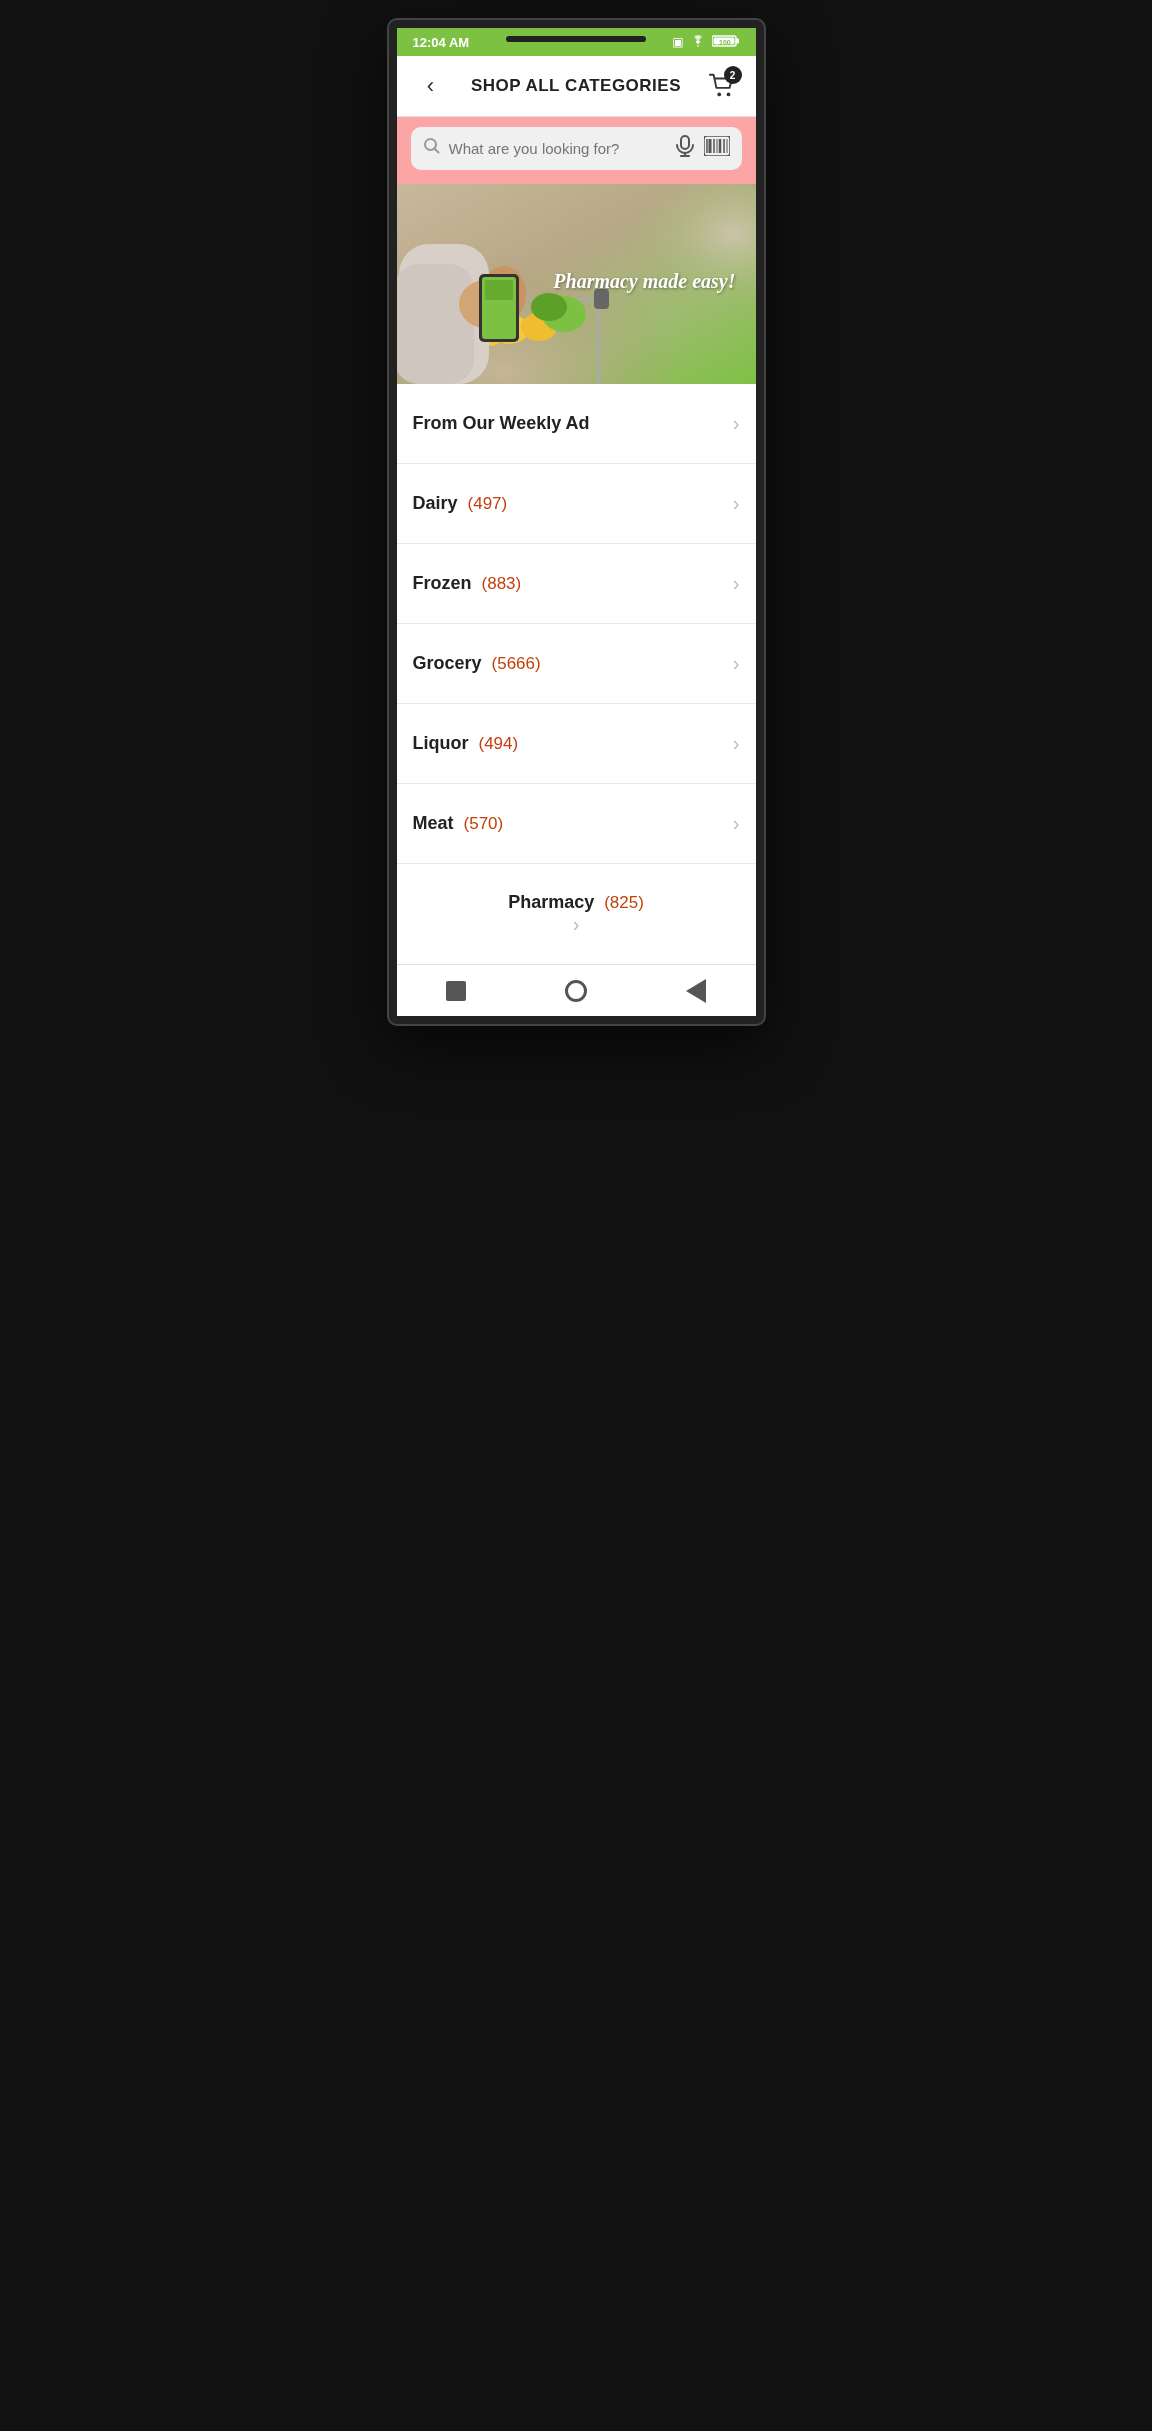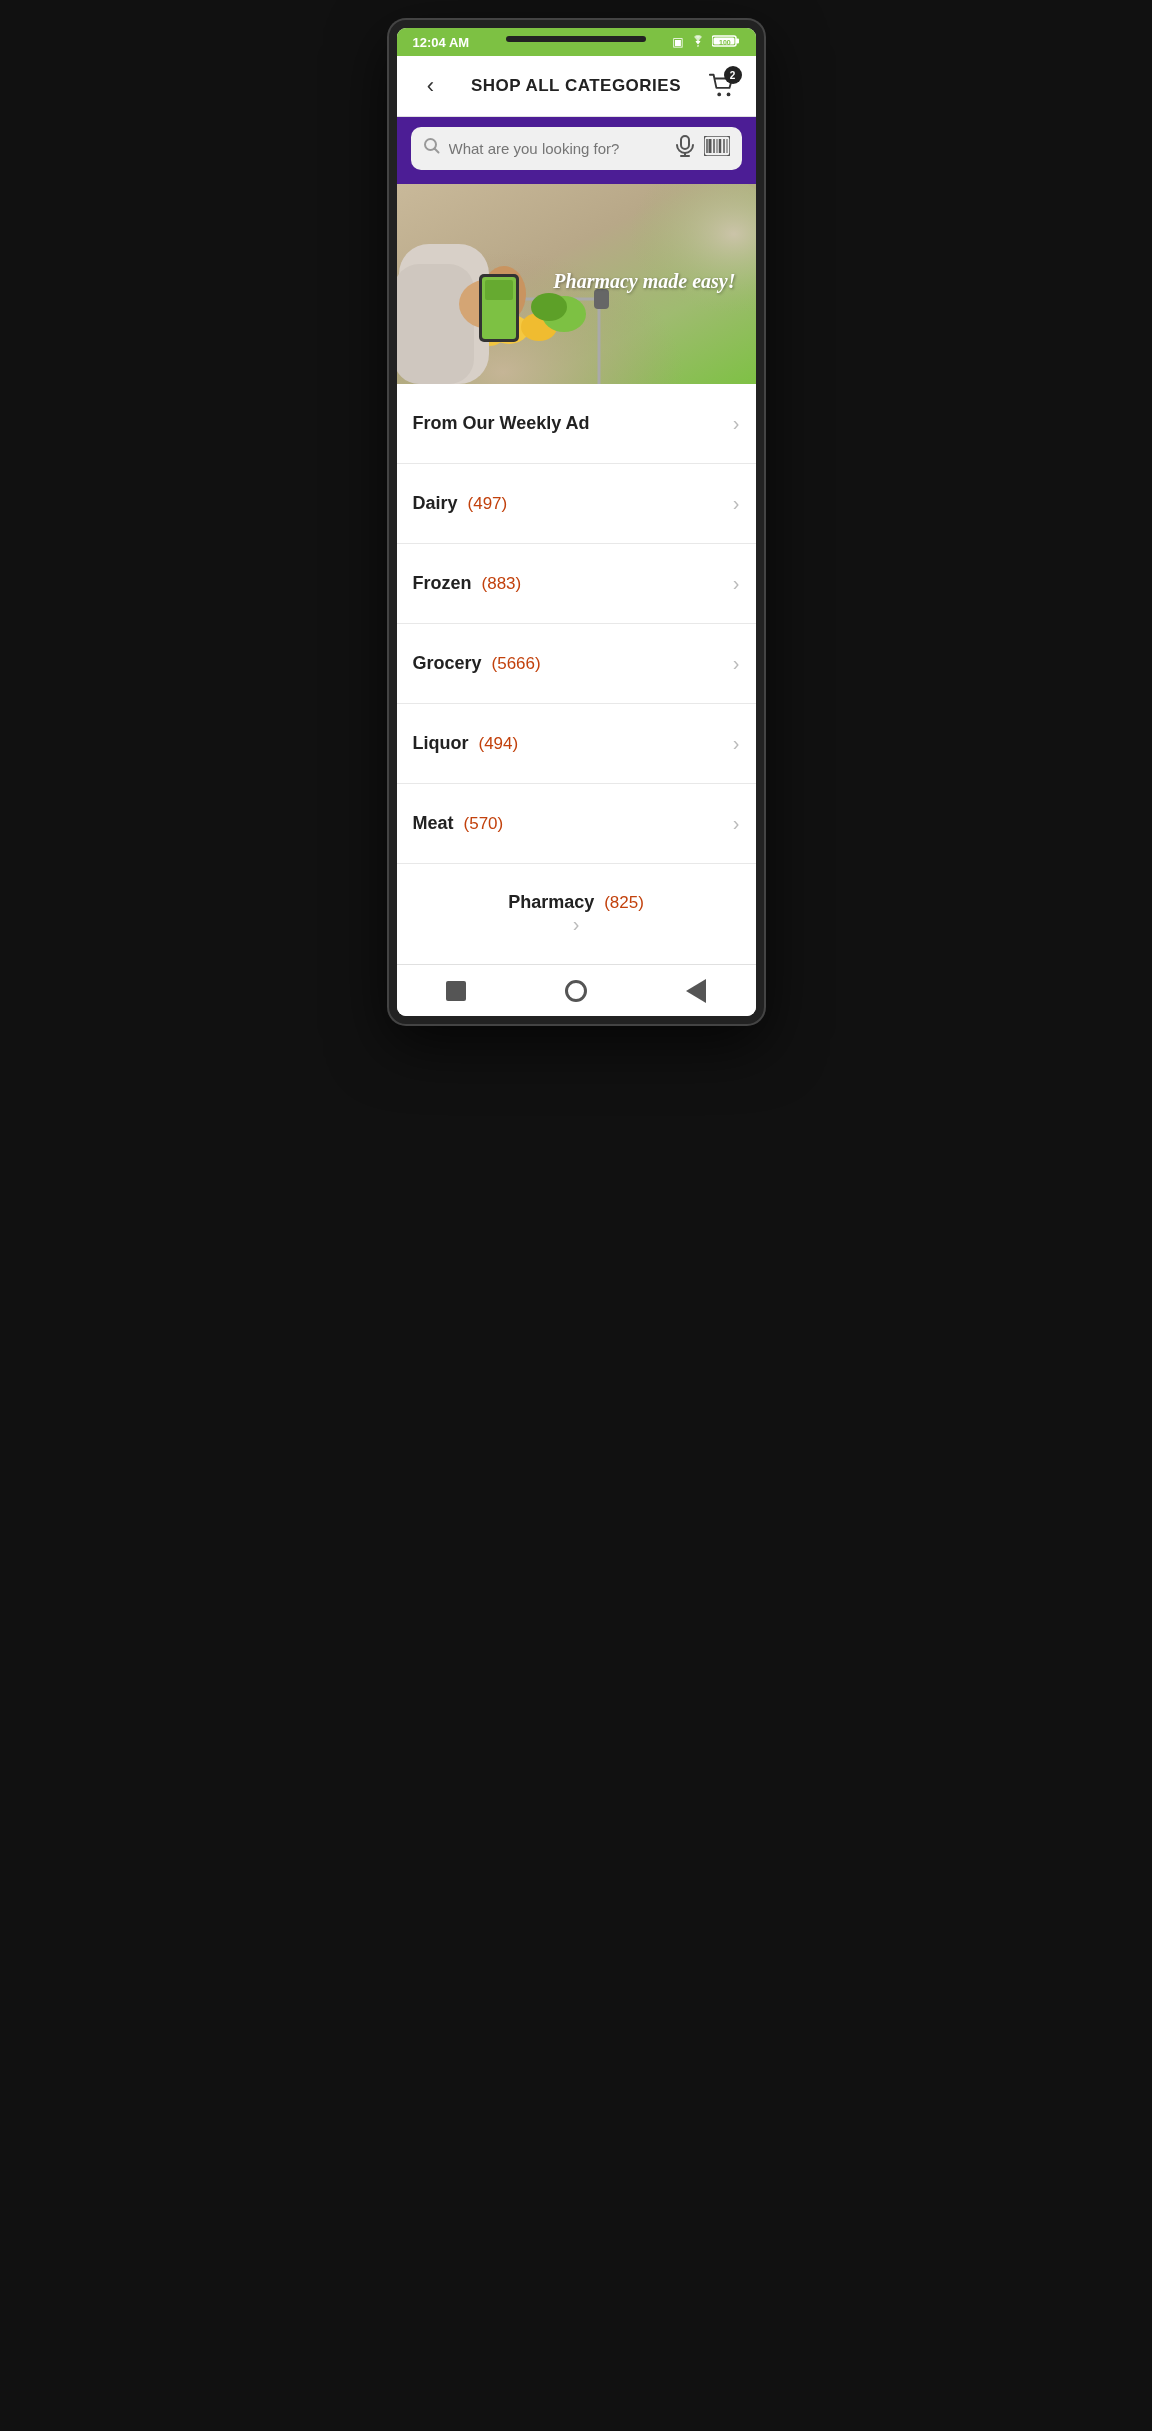--- a/index.html
+++ b/index.html
@@ -11,21 +11,21 @@
       justify-content: center;
       align-items: flex-start;
       min-height: 100vh;
       font-family: 'Helvetica Neue', Arial, sans-serif;
     }
 
     .phone-frame {
       width: 375px;
       min-height: 812px;
       background: #f5f5f5;
-      border-radius: 17px;
+      border-radius: 8px;
       overflow: hidden;
       border: 8px solid #222;
       position: relative;
       box-shadow: 0 0 0 2px #444, 0 20px 60px rgba(0,0,0,0.7);
       margin: 20px auto;
     }
 
     .phone-notch-bar {
       background: #222;
       height: 6px;
@@ -124,21 +124,21 @@
       height: 18px;
       font-size: 10px;
       display: flex;
       align-items: center;
       justify-content: center;
       font-weight: 700;
     }
 
     
     .search-container {
-      background: #4c1d95;
+      background: #fca5a5;
       padding: 10px 14px 14px;
     }
 
     .search-bar {
       background: #f0f0f0;
       border-radius: 10px;
       display: flex;
       align-items: center;
       padding: 8px 12px;
       gap: 8px;

